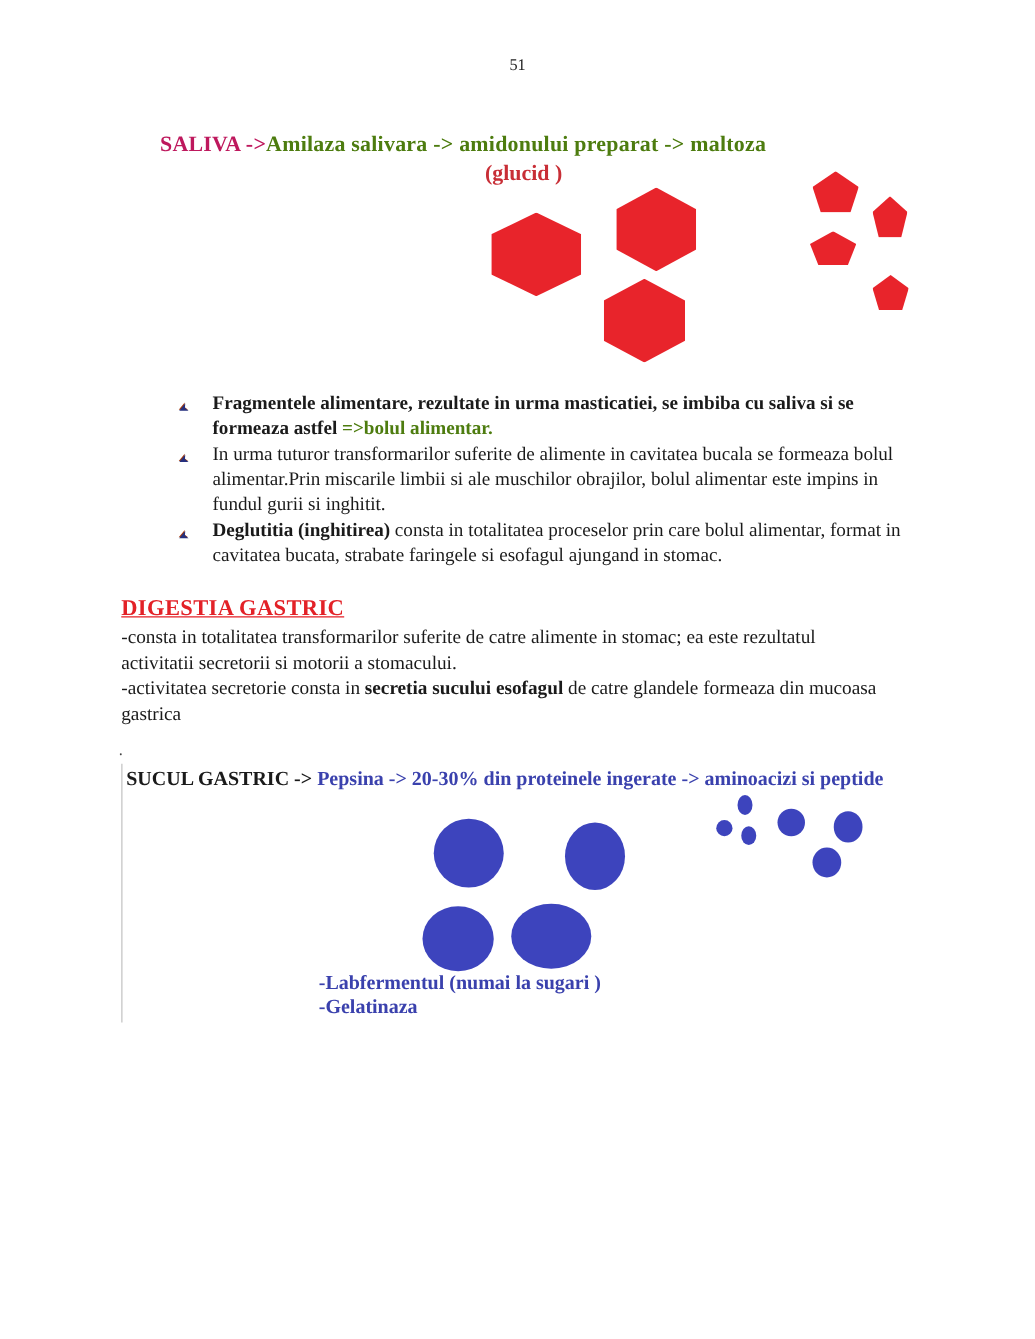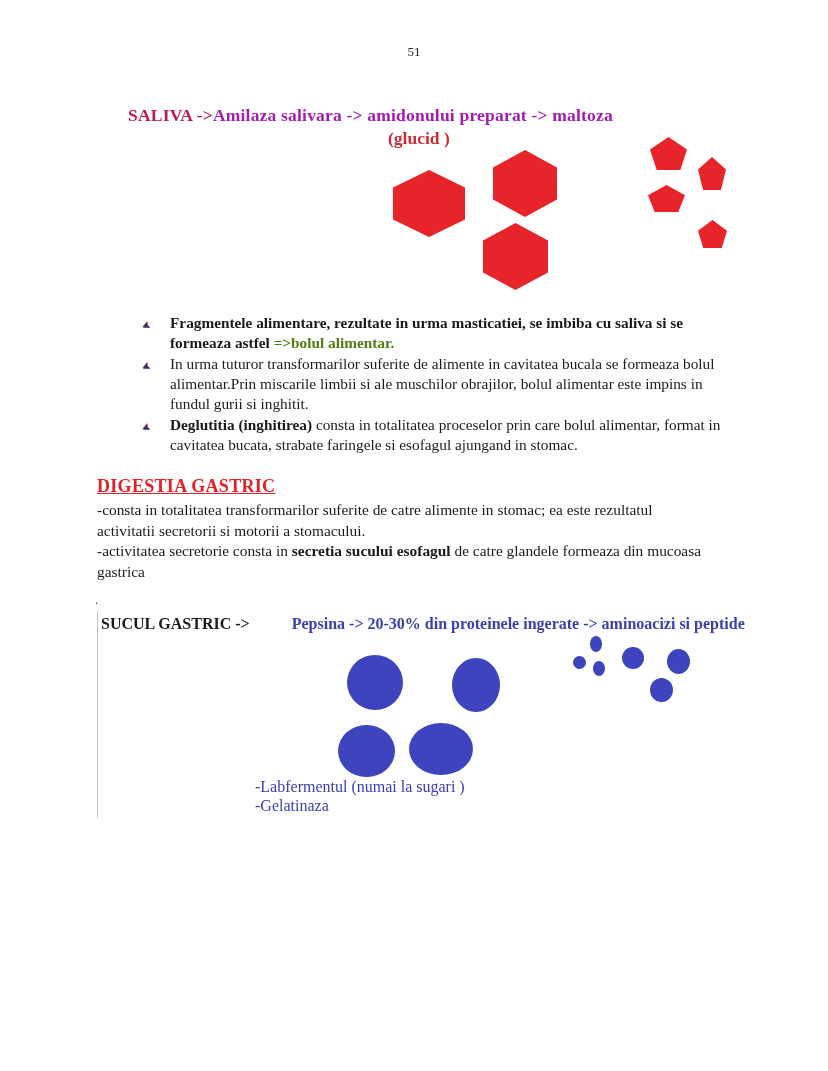--- a/index.html
+++ b/index.html
@@ -6,21 +6,21 @@
   .page{
     position:relative;width:828px;height:1071px;background:#ffffff;
     font-family:"Liberation Serif","DejaVu Serif",serif;color:#1a1a1a;
     overflow:hidden;margin:0 auto;
   }
   .abs{position:absolute;}
   .page-number{top:44px;left:0;width:828px;text-align:center;font-size:13px;color:#222;}
   
   .saliva-title{left:128px;top:105px;font-size:17.5px;font-weight:bold;white-space:nowrap;letter-spacing:.2px;}
   .saliva-title .black{color:#be185d;}
-  .red-title{color:#a21caf;}
+  .red-title{color:#4d7c0f;}
   .saliva-subtitle{left:388px;top:128px;font-size:17.5px;font-weight:bold;color:#c82e36;}
   
   .shape{position:absolute;}
   .hex{background:#e8242b;clip-path:polygon(50% 0,100% 26%,100% 74%,50% 100%,0 74%,0 26%);}
   .pent{background:#e8242b;clip-path:polygon(50% 0,100% 38%,82% 100%,18% 100%,0 38%);}
   .circle{background:#3d44bd;border-radius:50%;}
   
   .bullet-list{left:140px;top:313px;width:586px;font-size:15.3px;line-height:20px;}
   .bullet-item{position:relative;padding-left:30px;margin:0 0 1px 0;}
   .bullet-glyph{position:absolute;left:2px;top:3px;display:inline-block;font-size:10px;
@@ -29,22 +29,22 @@
   .bright-red{color:#4d7c0f;}
   
   .digestia{left:97px;top:476px;width:648px;}
   .digestia-heading{font-size:18px;font-weight:bold;color:#e32127;text-decoration:underline;
     letter-spacing:.3px;margin-bottom:3px;}
   .para{font-size:15.4px;line-height:20.5px;color:#1a1a1a;}
   .stray-period{left:95px;top:592px;font-size:13px;color:#444;}
   .textbox-left-border{left:97px;top:611px;width:1px;height:207px;background:#c3c3c3;}
   
   .sucul-title{left:101px;top:615px;font-size:16px;font-weight:bold;white-space:nowrap;}
-  .blue-text{color:#3a41ad;margin-left:38px;}
-  .enzyme-labels{left:255px;top:778px;font-size:16px;font-weight:normal;color:#3a41ad;line-height:18.5px;}
+  .blue-text{color:#3a41ad;}
+  .enzyme-labels{left:255px;top:778px;font-size:16px;font-weight:bold;color:#3a41ad;line-height:18.5px;}
 </style>
 </head>
 <body>
 
 <div class="page">
 
   <div class="abs page-number">51</div>
 
   <div class="abs saliva-title">
     <span class="black">SALIVA -&gt;</span><span class="red-title">Amilaza salivara -&gt; amidonului preparat -&gt;  maltoza</span>

